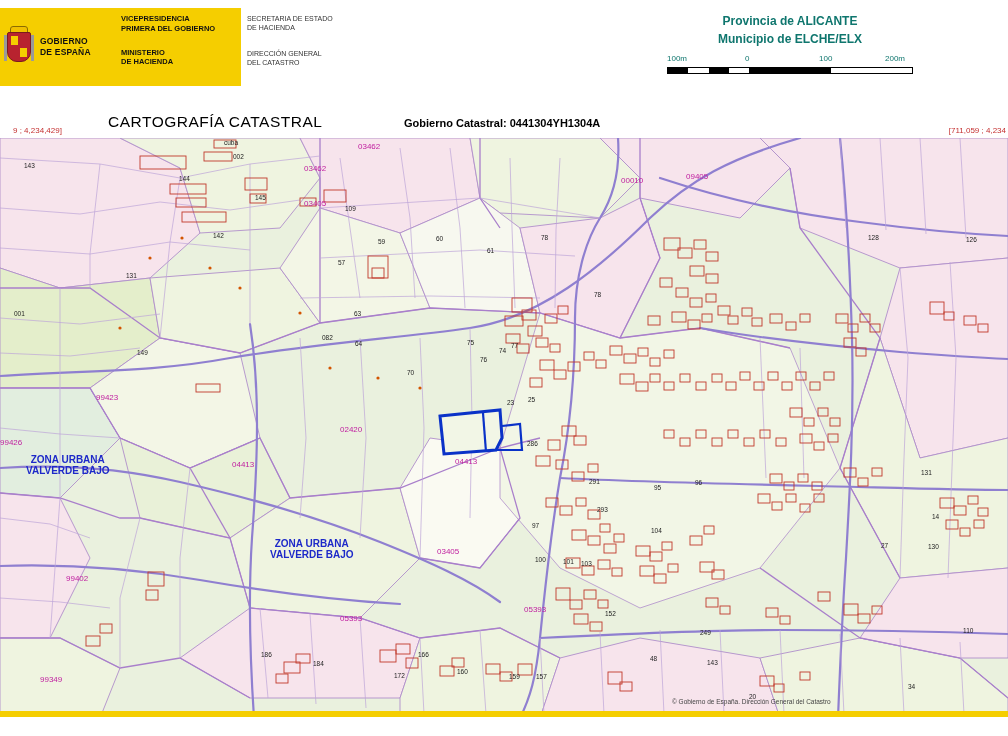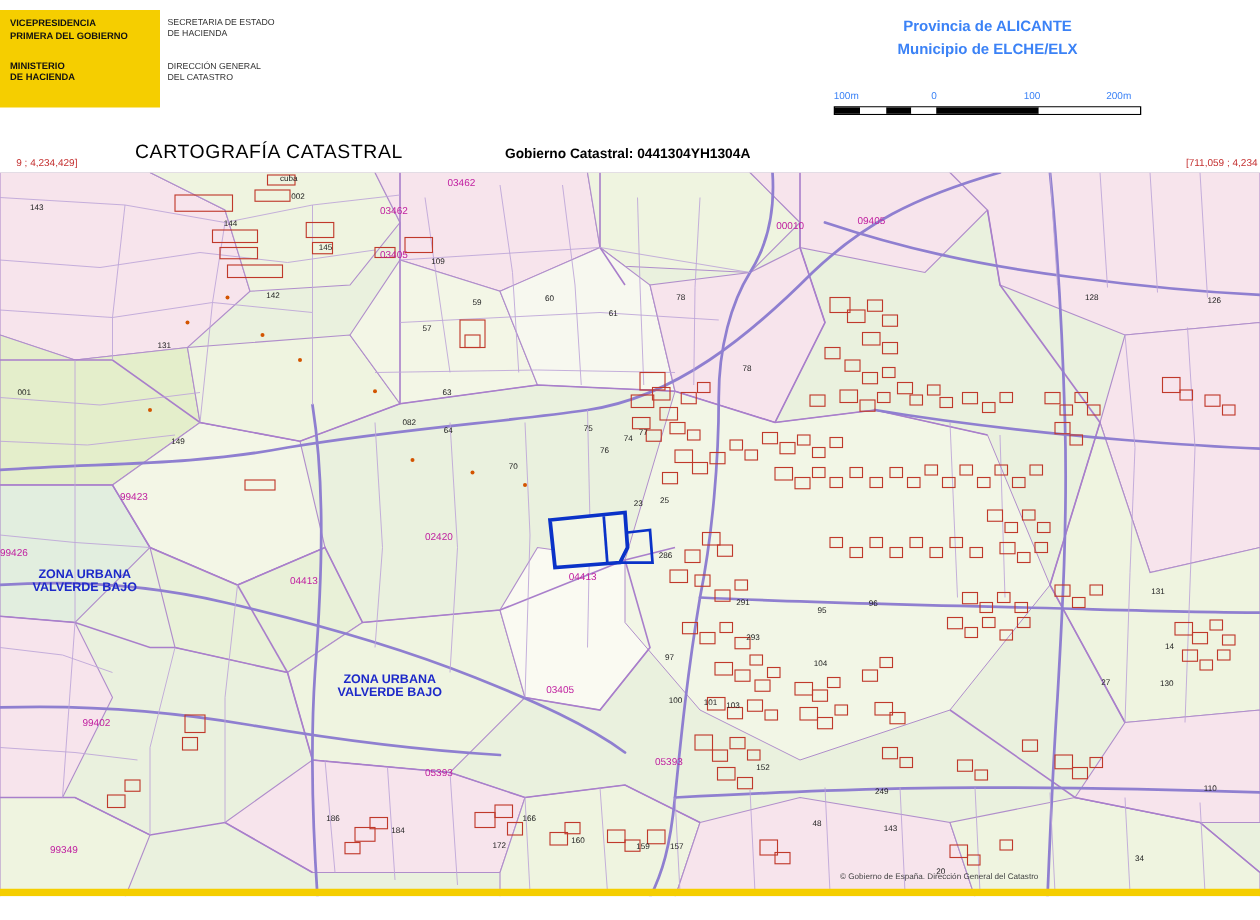--- a/index.html
+++ b/index.html
@@ -136,31 +136,31 @@
     font-weight: bold;
     color: #000;
   }
 
   .right-head {
     position: absolute;
     right: 8px;
     top: 14px;
     width: 420px;
     text-align: center;
-    color: #3b82f6;
+    color: #0f766e;
   }
   .right-head .l1 {
     font-size: 12px;
     font-weight: bold;
     margin-bottom: 4px;
   }
   .right-head .l2 {
     font-size: 12px;
     font-weight: bold;
-    margin-bottom: 26px;
+    margin-bottom: 8px;
   }
   .right-head .l3 {
     font-size: 10.5px;
     margin-bottom: 7px;
   }
   .right-head .l4 {
     font-size: 10.5px;
     margin-bottom: 3px;
   }
 
@@ -247,20 +247,32 @@
     text-align: center;
     pointer-events: none;
   }
 </style>
 </head>
 <body>
 
 <div class="header">
 
   <div class="logo-block">
+    <div class="logo-cell">
+      <div class="coat">
+        <div class="pillar-l"></div>
+        <div class="pillar-r"></div>
+        <div class="crown"></div>
+        <div class="shield"></div>
+      </div>
+      <div class="logo-text">
+        <div>GOBIERNO</div>
+        <div>DE ESPAÑA</div>
+      </div>
+    </div>
     <div class="logo-col2">
       <div class="grp">
         <div>VICEPRESIDENCIA</div>
         <div>PRIMERA DEL GOBIERNO</div>
       </div>
       <div>
         <div>MINISTERIO</div>
         <div>DE HACIENDA</div>
       </div>
     </div>

